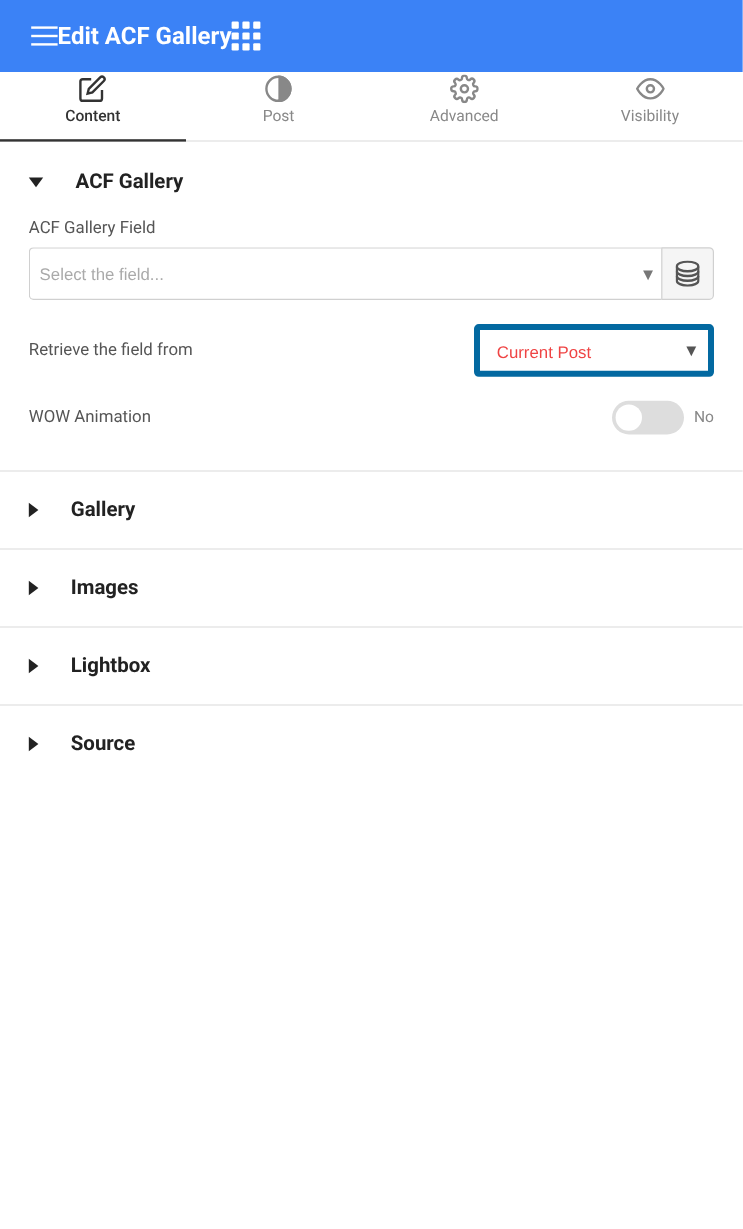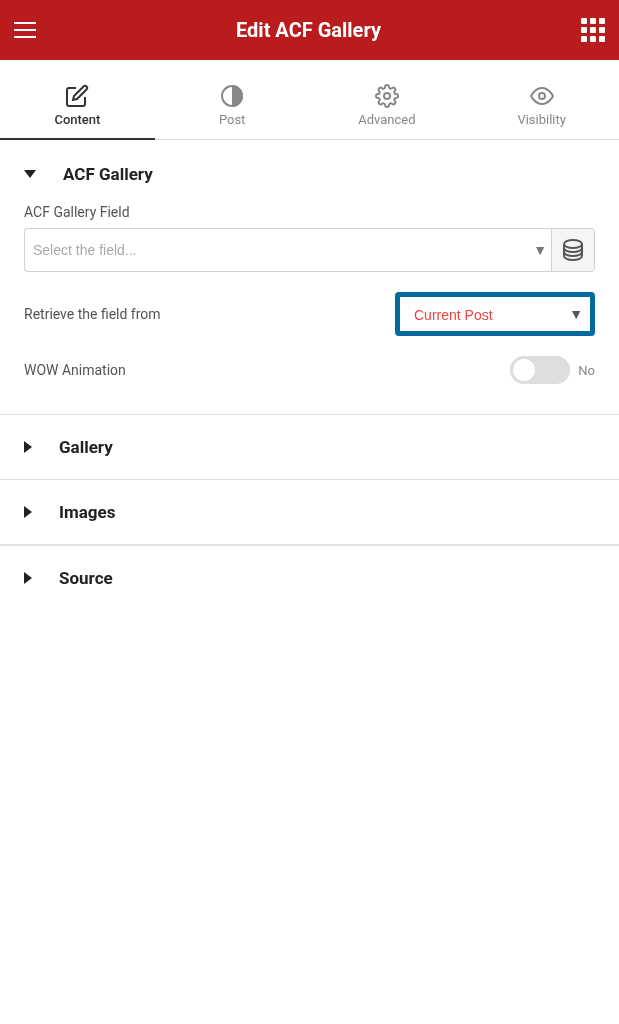--- a/index.html
+++ b/index.html
@@ -11,25 +11,24 @@
     body {
       font-family: -apple-system, BlinkMacSystemFont, 'Segoe UI', Roboto, sans-serif;
       background: #ffffff;
       width: 619px;
       min-height: 1024px;
       overflow-x: hidden;
     }
 
     
     .header {
-      background: #b91c1c;
-      display: flex;
-      align-items: center;
-      justify-content: space-between;
-      padding: 0 14px;
+      background: #3b82f6;
+      display: flex;
+      align-items: center;
+      padding: 0 26px;
       height: 60px;
     }
 
     .header-title {
       color: #ffffff;
       font-size: 20px;
       font-weight: 700;
     }
 
     .hamburger-icon {
@@ -66,21 +65,21 @@
       display: flex;
       border-bottom: 1px solid #e0e0e0;
       background: #ffffff;
     }
 
     .tab {
       flex: 1;
       display: flex;
       flex-direction: column;
       align-items: center;
-      padding: 24px 8px 12px;
+      padding: 2px 8px 12px;
       cursor: pointer;
       position: relative;
       color: #888;
     }
 
     .tab.active {
       color: #333;
     }
 
     .tab.active::after {
@@ -445,20 +444,26 @@
 
   <div class="collapsed-section">
     <div class="section-header">
       <div class="arrow-right"></div>
       <span class="section-title">Images</span>
     </div>
   </div>
 
   <div class="divider"></div>
 
+  <div class="collapsed-section">
+    <div class="section-header">
+      <div class="arrow-right"></div>
+      <span class="section-title">Lightbox</span>
+    </div>
+  </div>
 
   <div class="divider"></div>
 
   <div class="collapsed-section">
     <div class="section-header">
       <div class="arrow-right"></div>
       <span class="section-title">Source</span>
     </div>
   </div>
 

